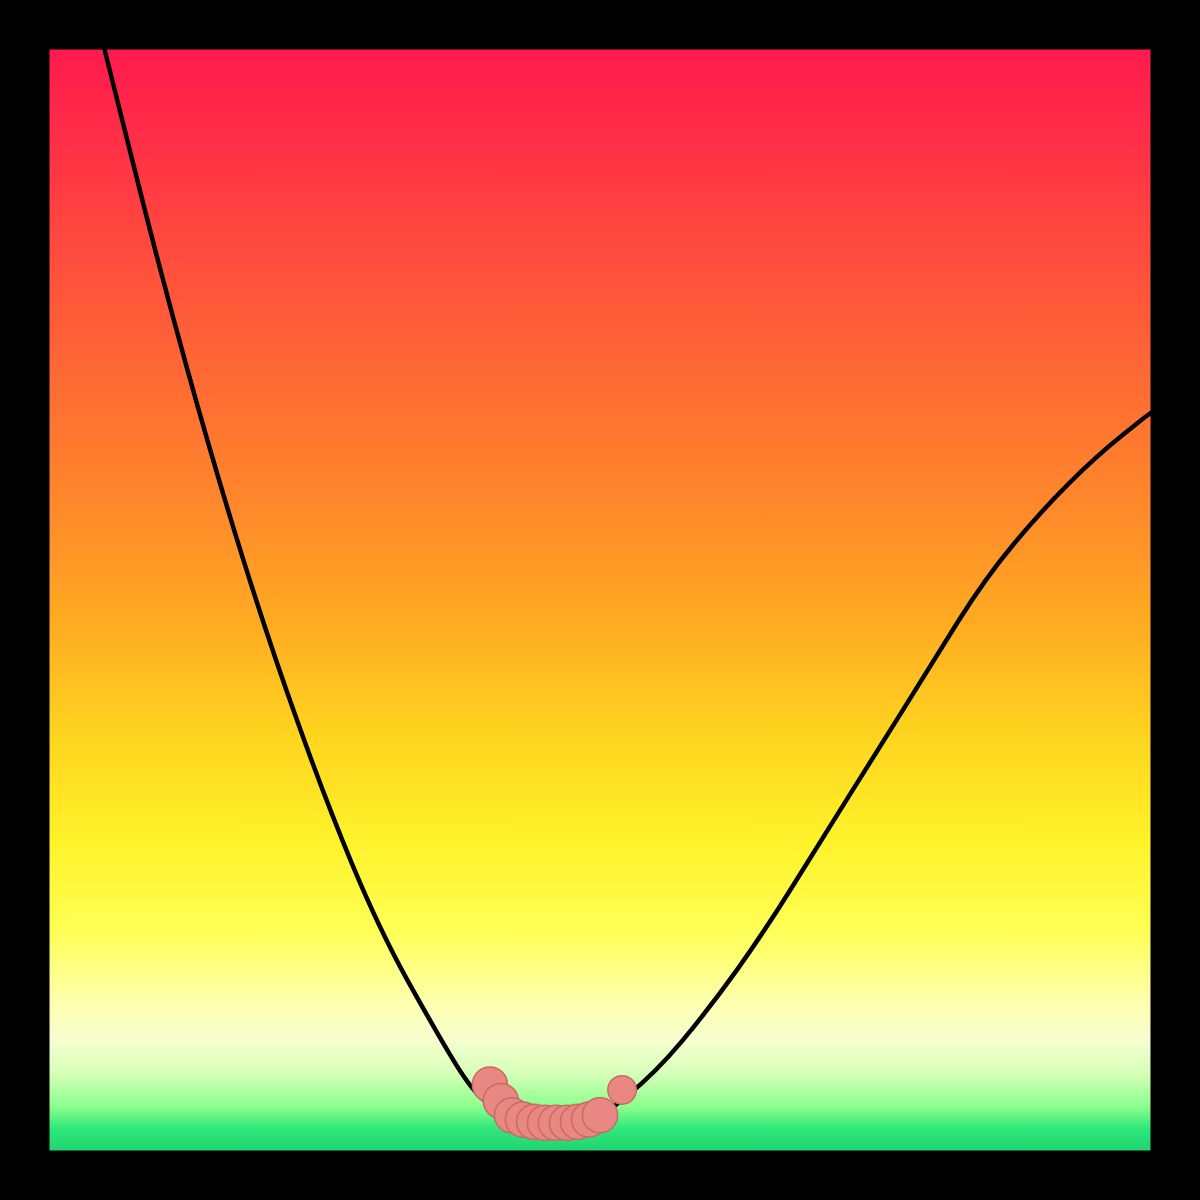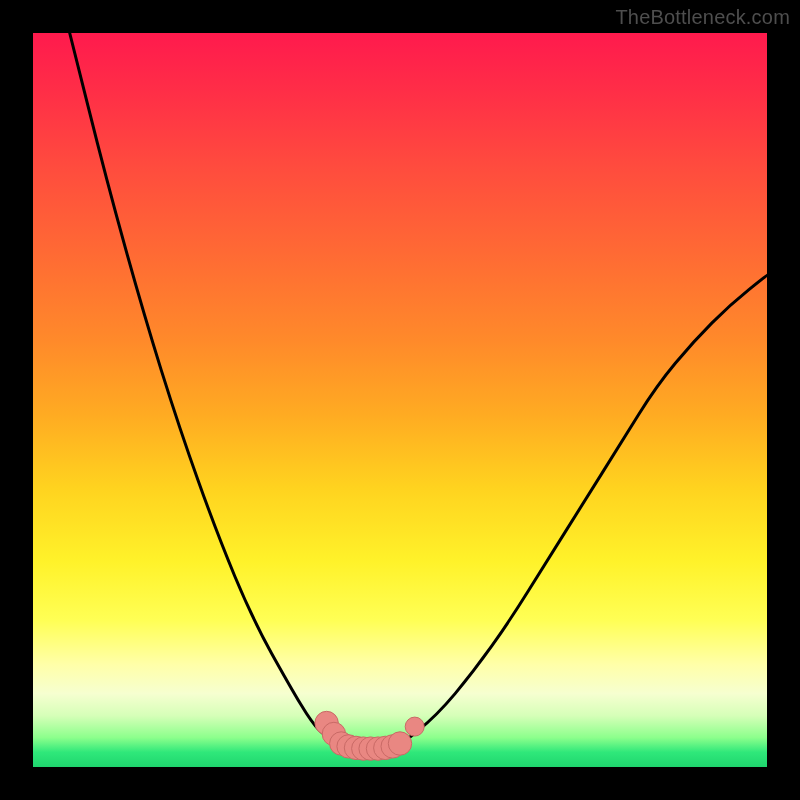--- a/index.html
+++ b/index.html
@@ -60,21 +60,20 @@
     top: 0;
     width: 734px;
     height: 734px;
     overflow: visible;
   }
 </style>
 </head>
 <body>
 
 <div class="frame">
-  <div class="watermark">TheBottleneck.com</div>
   <div class="plot">
     <svg class="curves" viewBox="0 0 734 734">
       <path id="curve-path" d="M 36.7 0.0 Q 36.7 0.0 55.1 73.4 Q 73.4 146.8 91.8 212.9 Q 110.1 278.9 128.4 337.6 Q 146.8 396.4 165.2 447.7 Q 183.5 499.1 201.8 543.2 Q 220.2 587.2 238.5 620.2 Q 256.9 653.3 267.9 671.6 Q 278.9 690.0 286.3 697.3 Q 293.6 704.6 300.9 708.3 Q 308.3 712.0 308.3 712.0 Q 308.3 712.0 315.6 713.8 Q 323.0 715.6 330.3 715.6 Q 337.6 715.6 345.0 715.3 Q 352.3 714.9 359.7 713.4 Q 367.0 712.0 367.0 712.0 Q 367.0 712.0 385.4 697.3 Q 403.7 682.6 422.1 660.6 Q 440.4 638.6 458.8 612.9 Q 477.1 587.2 495.4 557.8 Q 513.8 528.5 532.1 499.1 Q 550.5 469.8 568.9 440.4 Q 587.2 411.0 605.5 381.7 Q 623.9 352.3 642.3 330.3 Q 660.6 308.3 679.0 289.9 Q 697.3 271.6 715.6 256.9 T 734.0 242.2" fill="none" stroke="#000000" stroke-width="3" stroke-linecap="round"></path>
       <g id="marker-group">
           <circle cx="293.6" cy="690.0" r="11.7" fill="#e98782" stroke="#c96a66" stroke-width="1"></circle>
           <circle cx="300.9" cy="701.0" r="11.7" fill="#e98782" stroke="#c96a66" stroke-width="1"></circle>
           <circle cx="308.3" cy="710.5" r="11.7" fill="#e98782" stroke="#c96a66" stroke-width="1"></circle>
           <circle cx="315.6" cy="713.4" r="11.7" fill="#e98782" stroke="#c96a66" stroke-width="1"></circle>
           <circle cx="323.0" cy="714.9" r="11.7" fill="#e98782" stroke="#c96a66" stroke-width="1"></circle>
           <circle cx="330.3" cy="715.6" r="11.7" fill="#e98782" stroke="#c96a66" stroke-width="1"></circle>

